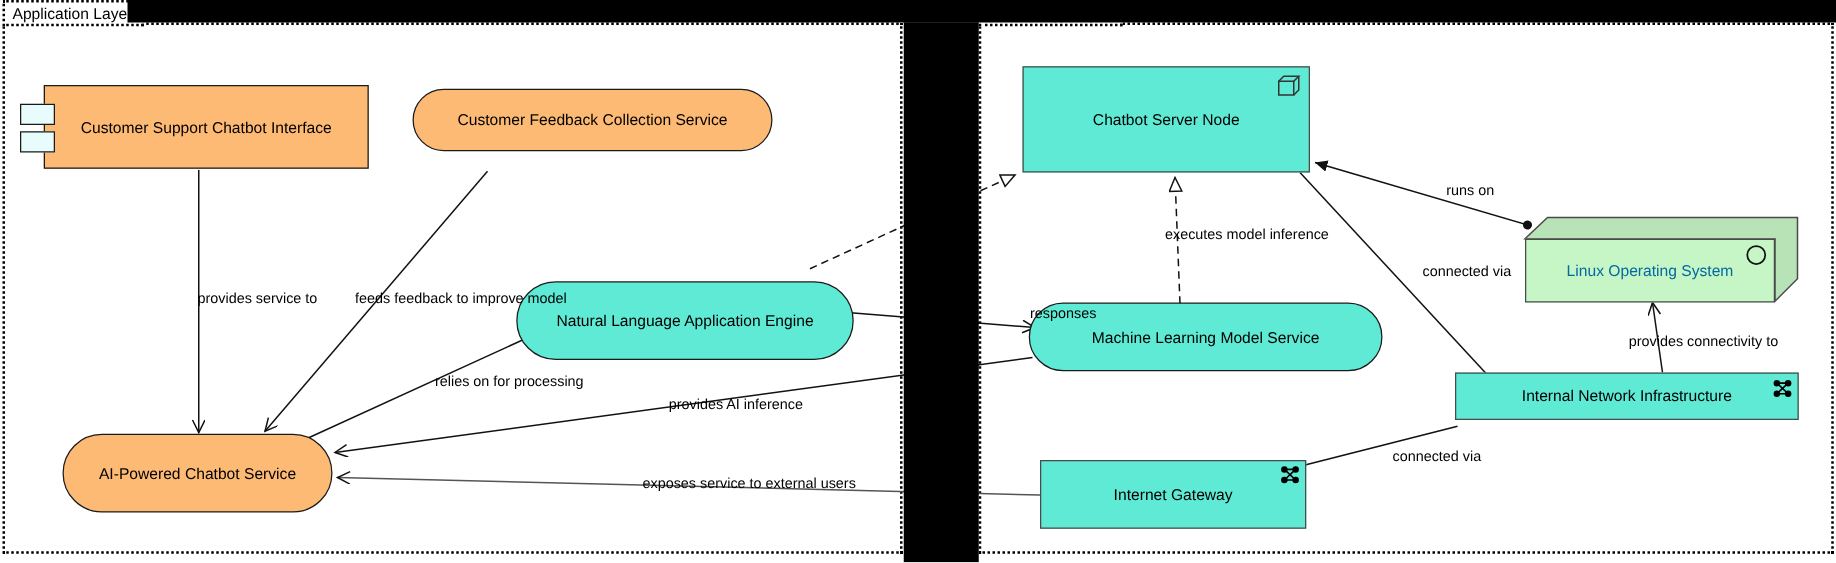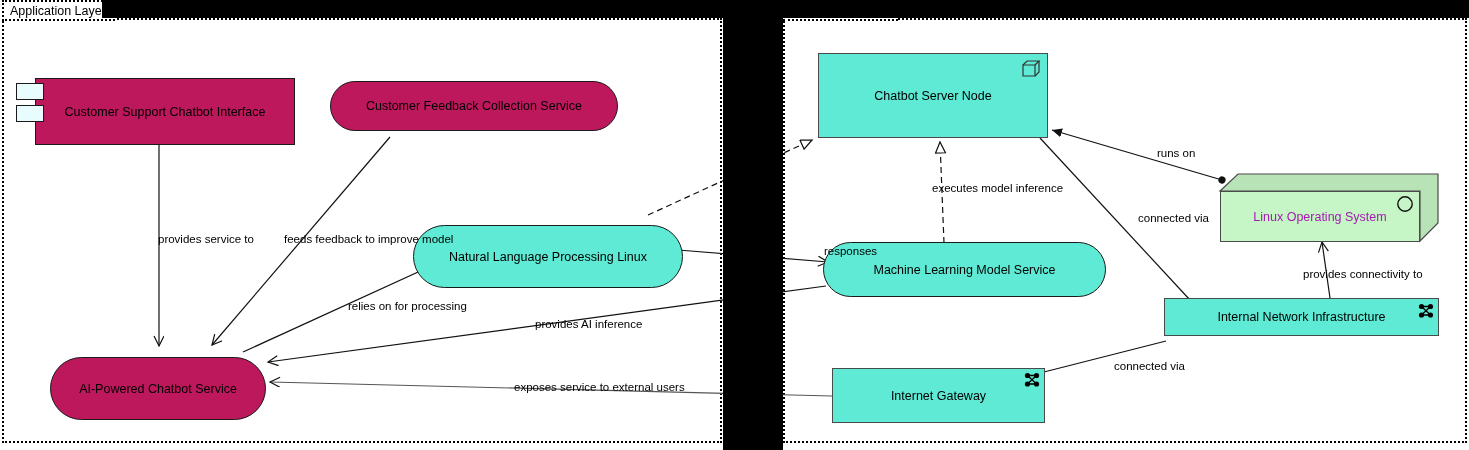--- a/index.html
+++ b/index.html
@@ -11,33 +11,33 @@
   .layer-tab{position:absolute;top:-1px;left:-1px;background:#fff;border:2px dotted #000;
              border-bottom:2px dotted #000;padding:1px 7px 2px 6px;font-size:12.5px;color:#000;
              white-space:nowrap;z-index:6;box-sizing:border-box;height:21px;line-height:17px;}
 
   
   .blackband{position:absolute;background:#000;z-index:12;}
 
   
   .node{position:absolute;box-sizing:border-box;display:flex;align-items:center;justify-content:center;
         text-align:center;font-size:12.5px;color:#000;z-index:4;padding:0 10px;}
-  .app-fill{background:#be185d;border:1.5px solid #1a1a1a;margin-top:10px;}
+  .app-fill{background:#fdba74;border:1.5px solid #1a1a1a;}
   .tech-fill{background:#5eead4;border:1.5px solid #4a4a4a;}
   .rounded{border-radius:999px;}
   .comp{border:1.5px solid #1a1a1a;}
 
   
   .tabrect{position:absolute;width:26px;height:15px;background:#e8fbfd;border:1.5px solid #1a1a1a;z-index:5;}
 
   
   .box3d{position:absolute;z-index:4;}
   .box3d .face{position:absolute;left:0;bottom:0;width:100%;box-sizing:border-box;
                background:#c6f5c6;border:1.5px solid #4a4a4a;display:flex;align-items:center;
-               justify-content:center;font-size:12.5px;color:#a21caf;}
+               justify-content:center;font-size:12.5px;color:#0369a1;}
   .box3d svg{position:absolute;left:0;top:0;overflow:visible;}
 
   .icon{position:absolute;z-index:6;}
   svg.edges{position:absolute;left:0;top:0;width:1469px;height:450px;z-index:3;overflow:visible;}
   .elabel{position:absolute;font-size:11.5px;color:#000;white-space:nowrap;z-index:7;padding-left:48px;}
 </style>
 </head>
 <body>
 
 <div id="canvas">
@@ -90,21 +90,21 @@
 
     <line x1="1330" y1="298" x2="1322" y2="242" stroke="#111" stroke-width="1.2" marker-end="url(#oarrow)"></line>
   </svg>
 
   <div class="tabrect" style="left:16px;top:83px;"></div>
   <div class="tabrect" style="left:16px;top:105px;"></div>
   <div class="node app-fill comp" style="left:35px;top:68px;width:260px;height:67px;">Customer Support Chatbot Interface</div>
 
   <div class="node app-fill rounded" style="left:330px;top:71px;width:288px;height:50px;">Customer Feedback Collection Service</div>
 
-  <div class="node tech-fill rounded" style="left:413px;top:225px;width:270px;height:63px;border-color:#1a1a1a;">Natural Language Processing Linux</div>
+  <div class="node tech-fill rounded" style="left:413px;top:225px;width:270px;height:63px;border-color:#1a1a1a;">Natural Language Application Engine</div>
 
   <div class="node app-fill rounded" style="left:50px;top:347px;width:216px;height:63px;">AI-Powered Chatbot Service</div>
 
   <div class="node tech-fill" style="left:818px;top:53px;width:230px;height:85px;">Chatbot Server Node</div>
   <svg class="icon" style="left:1022px;top:60px;width:20px;height:18px;">
     <path d="M1,5 L13,5 L13,16 L1,16 z" fill="none" stroke="#333" stroke-width="1.2"></path>
     <path d="M1,5 L5,1 L17,1 L13,5" fill="none" stroke="#333" stroke-width="1.2"></path>
     <path d="M13,16 L17,12 L17,1" fill="none" stroke="#333" stroke-width="1.2"></path>
   </svg>
 

